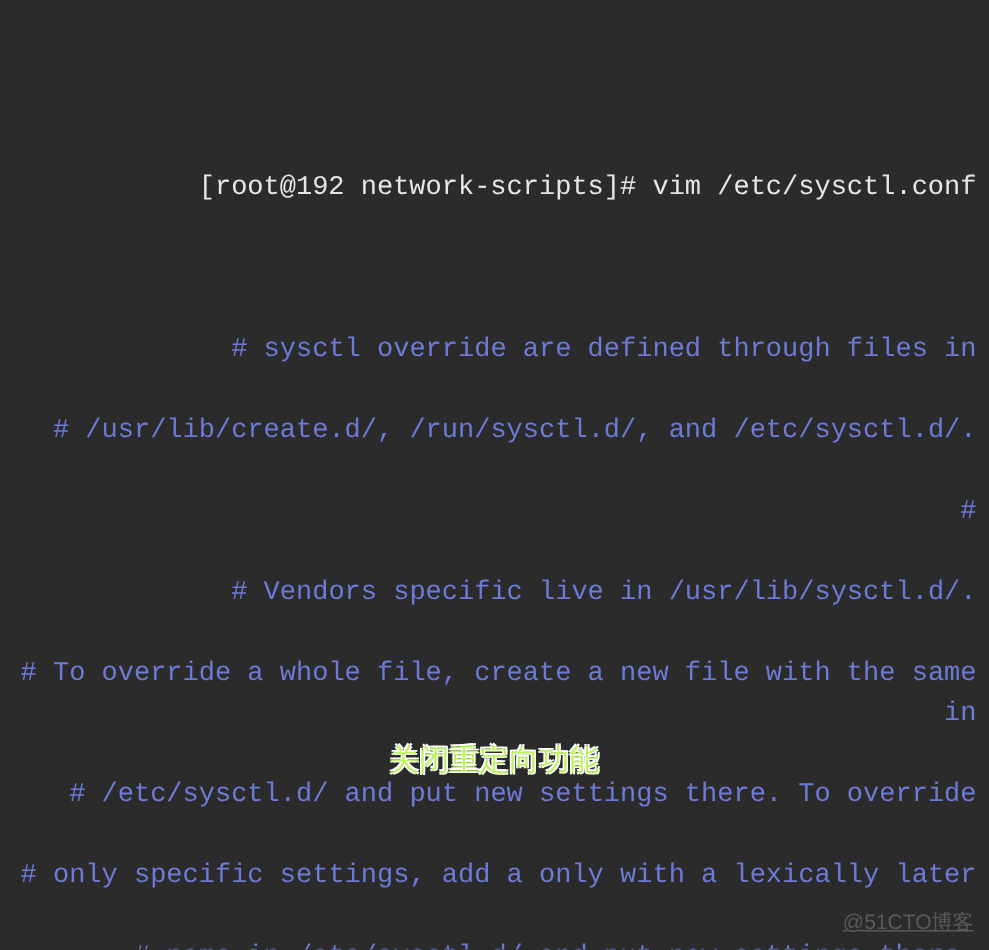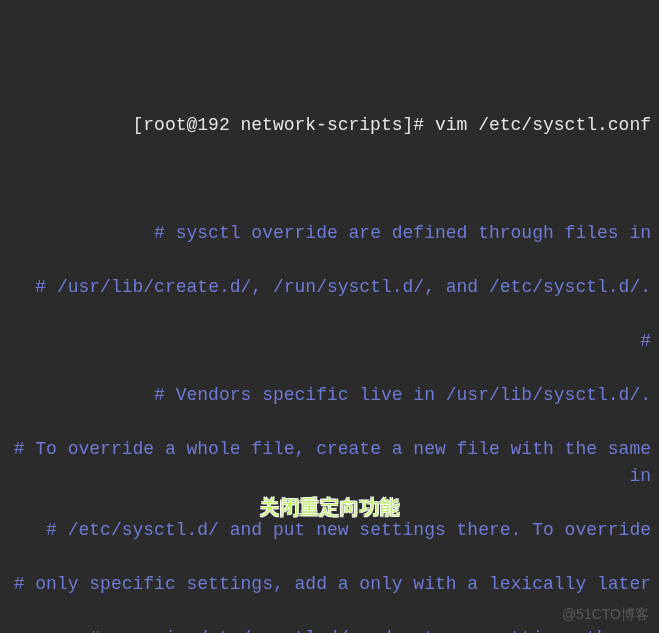--- a/index.html
+++ b/index.html
@@ -37,20 +37,21 @@
       margin-top: 42px;
     }
     .watermark {
       position: absolute;
       right: 10px;
       bottom: 8px;
       color: #888;
       font-size: 14px;
       opacity: 0.5;
       font-family: sans-serif;
+      text-decoration: underline;
     }
     .line { display: block; text-align: right; }
   </style>
 </head>
 <body>
 
 
 
 <span class="line"><span class="prompt-user">[root@192 network-scripts]#</span> <span class="prompt-cmd">vim /etc/sysctl.conf</span></span>
 <span class="line"> </span>

